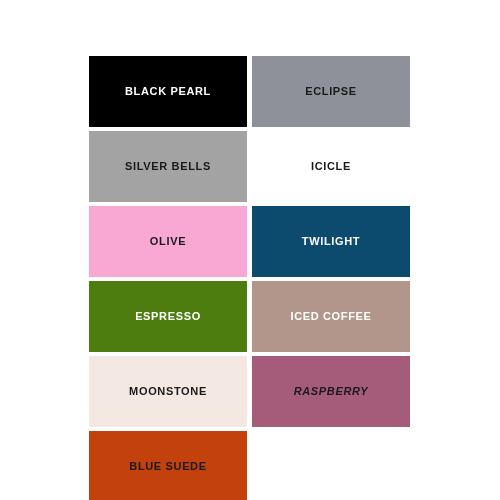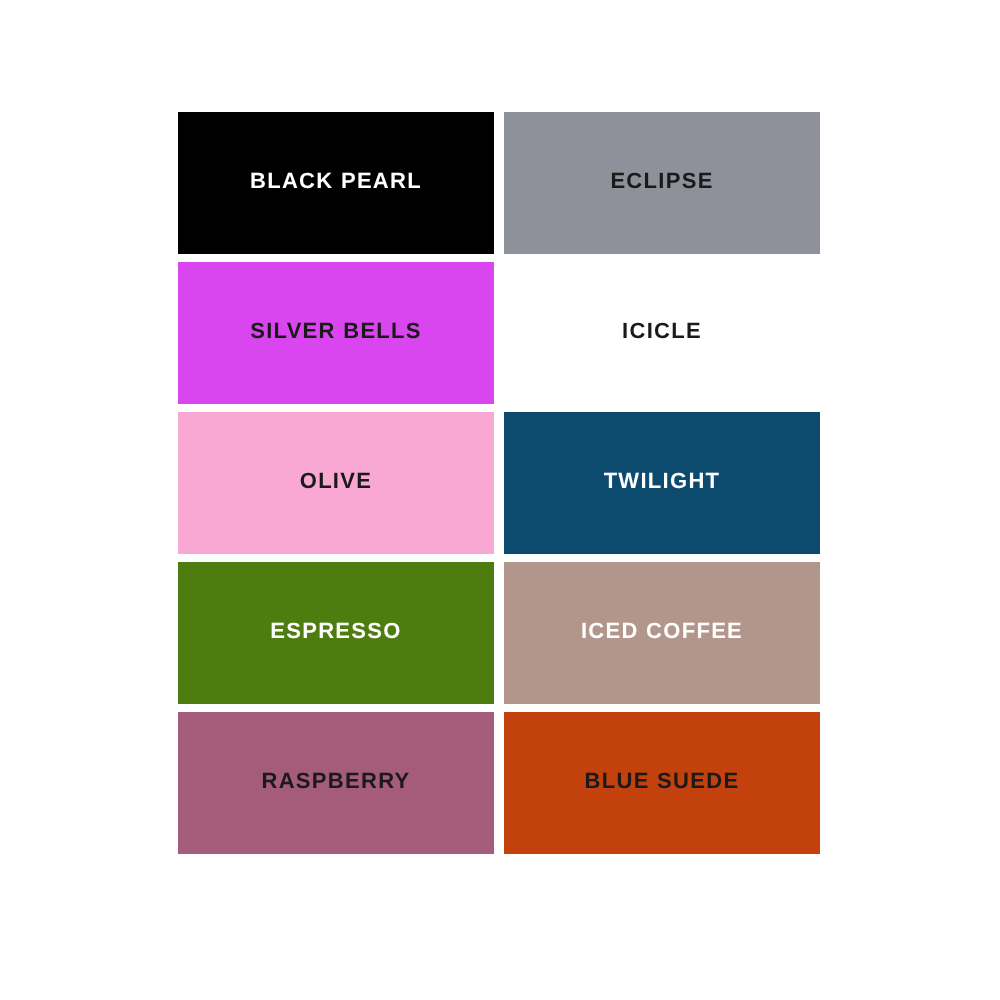--- a/index.html
+++ b/index.html
@@ -50,21 +50,21 @@
 <div id="palette-board">
 
   <div class="swatch" style="background-color: rgb(0, 0, 0);">
     <span class="swatch-label" style="color: rgb(255, 255, 255);">BLACK PEARL</span>
   </div>
 
   <div class="swatch" style="background-color: rgb(142, 145, 153); justify-content: center;">
     <span class="swatch-label" style="color: rgb(26, 26, 26);">ECLIPSE</span>
   </div>
 
-  <div class="swatch" style="background-color: #d946ef;">
+  <div class="swatch" style="background-color: #a3a3a3;">
     <span class="swatch-label" style="color: rgb(26, 26, 26);">SILVER BELLS</span>
   </div>
 
   <div class="swatch" style="background-color: rgb(255, 255, 255);">
     <span class="swatch-label" style="color: rgb(26, 26, 26);">ICICLE</span>
   </div>
 
   <div class="swatch" style="background-color: #f9a8d4;">
     <span class="swatch-label" style="color: rgb(26, 26, 26);">OLIVE</span>
   </div>
@@ -74,23 +74,26 @@
   </div>
 
   <div class="swatch" style="background-color: #4d7c0f;">
     <span class="swatch-label" style="color: rgb(255, 255, 255);">ESPRESSO</span>
   </div>
 
   <div class="swatch" style="background-color: rgb(178, 150, 139);">
     <span class="swatch-label" style="color: rgb(255, 255, 255);">ICED COFFEE</span>
   </div>
 
+  <div class="swatch" style="background-color: rgb(244, 232, 227);">
+    <span class="swatch-label" style="color: rgb(26, 26, 26);">MOONSTONE</span>
+  </div>
 
 
   <div class="swatch" style="background-color: rgb(165, 92, 123);">
-    <span class="swatch-label" style="color: rgb(26, 26, 26);">RASPBERRY</span>
+    <span class="swatch-label" style="color: rgb(26, 26, 26); font-style: italic;">RASPBERRY</span>
   </div>
 
   <div class="swatch" style="background-color: #c2410c;">
     <span class="swatch-label" style="color: rgb(26, 26, 26);">BLUE SUEDE</span>
   </div>
 
 </div>
 
 </body></html>

